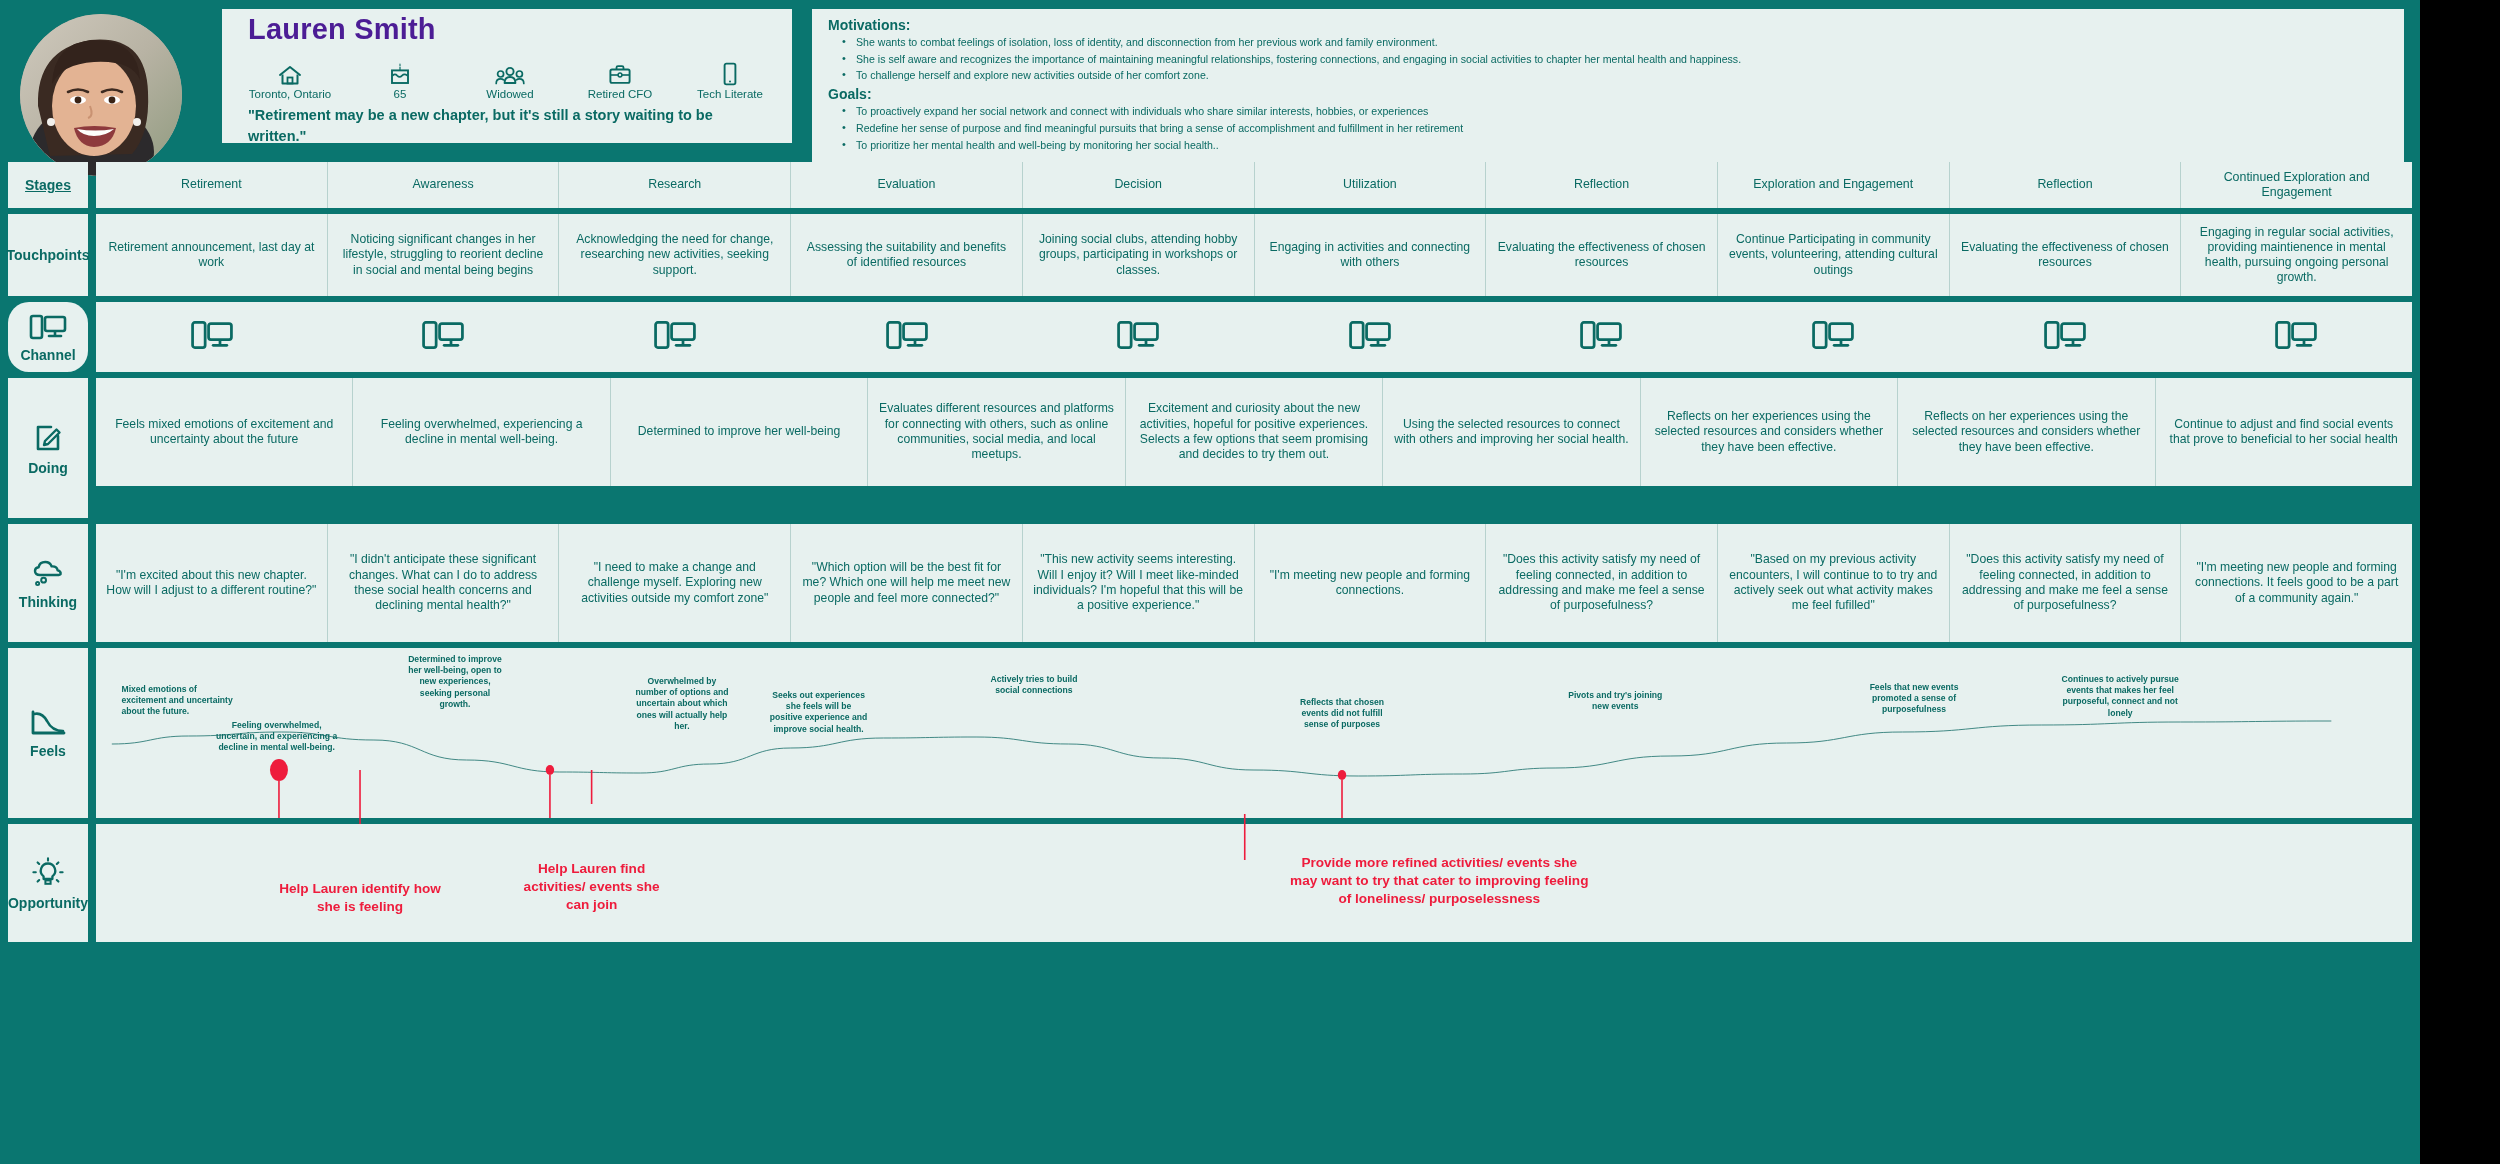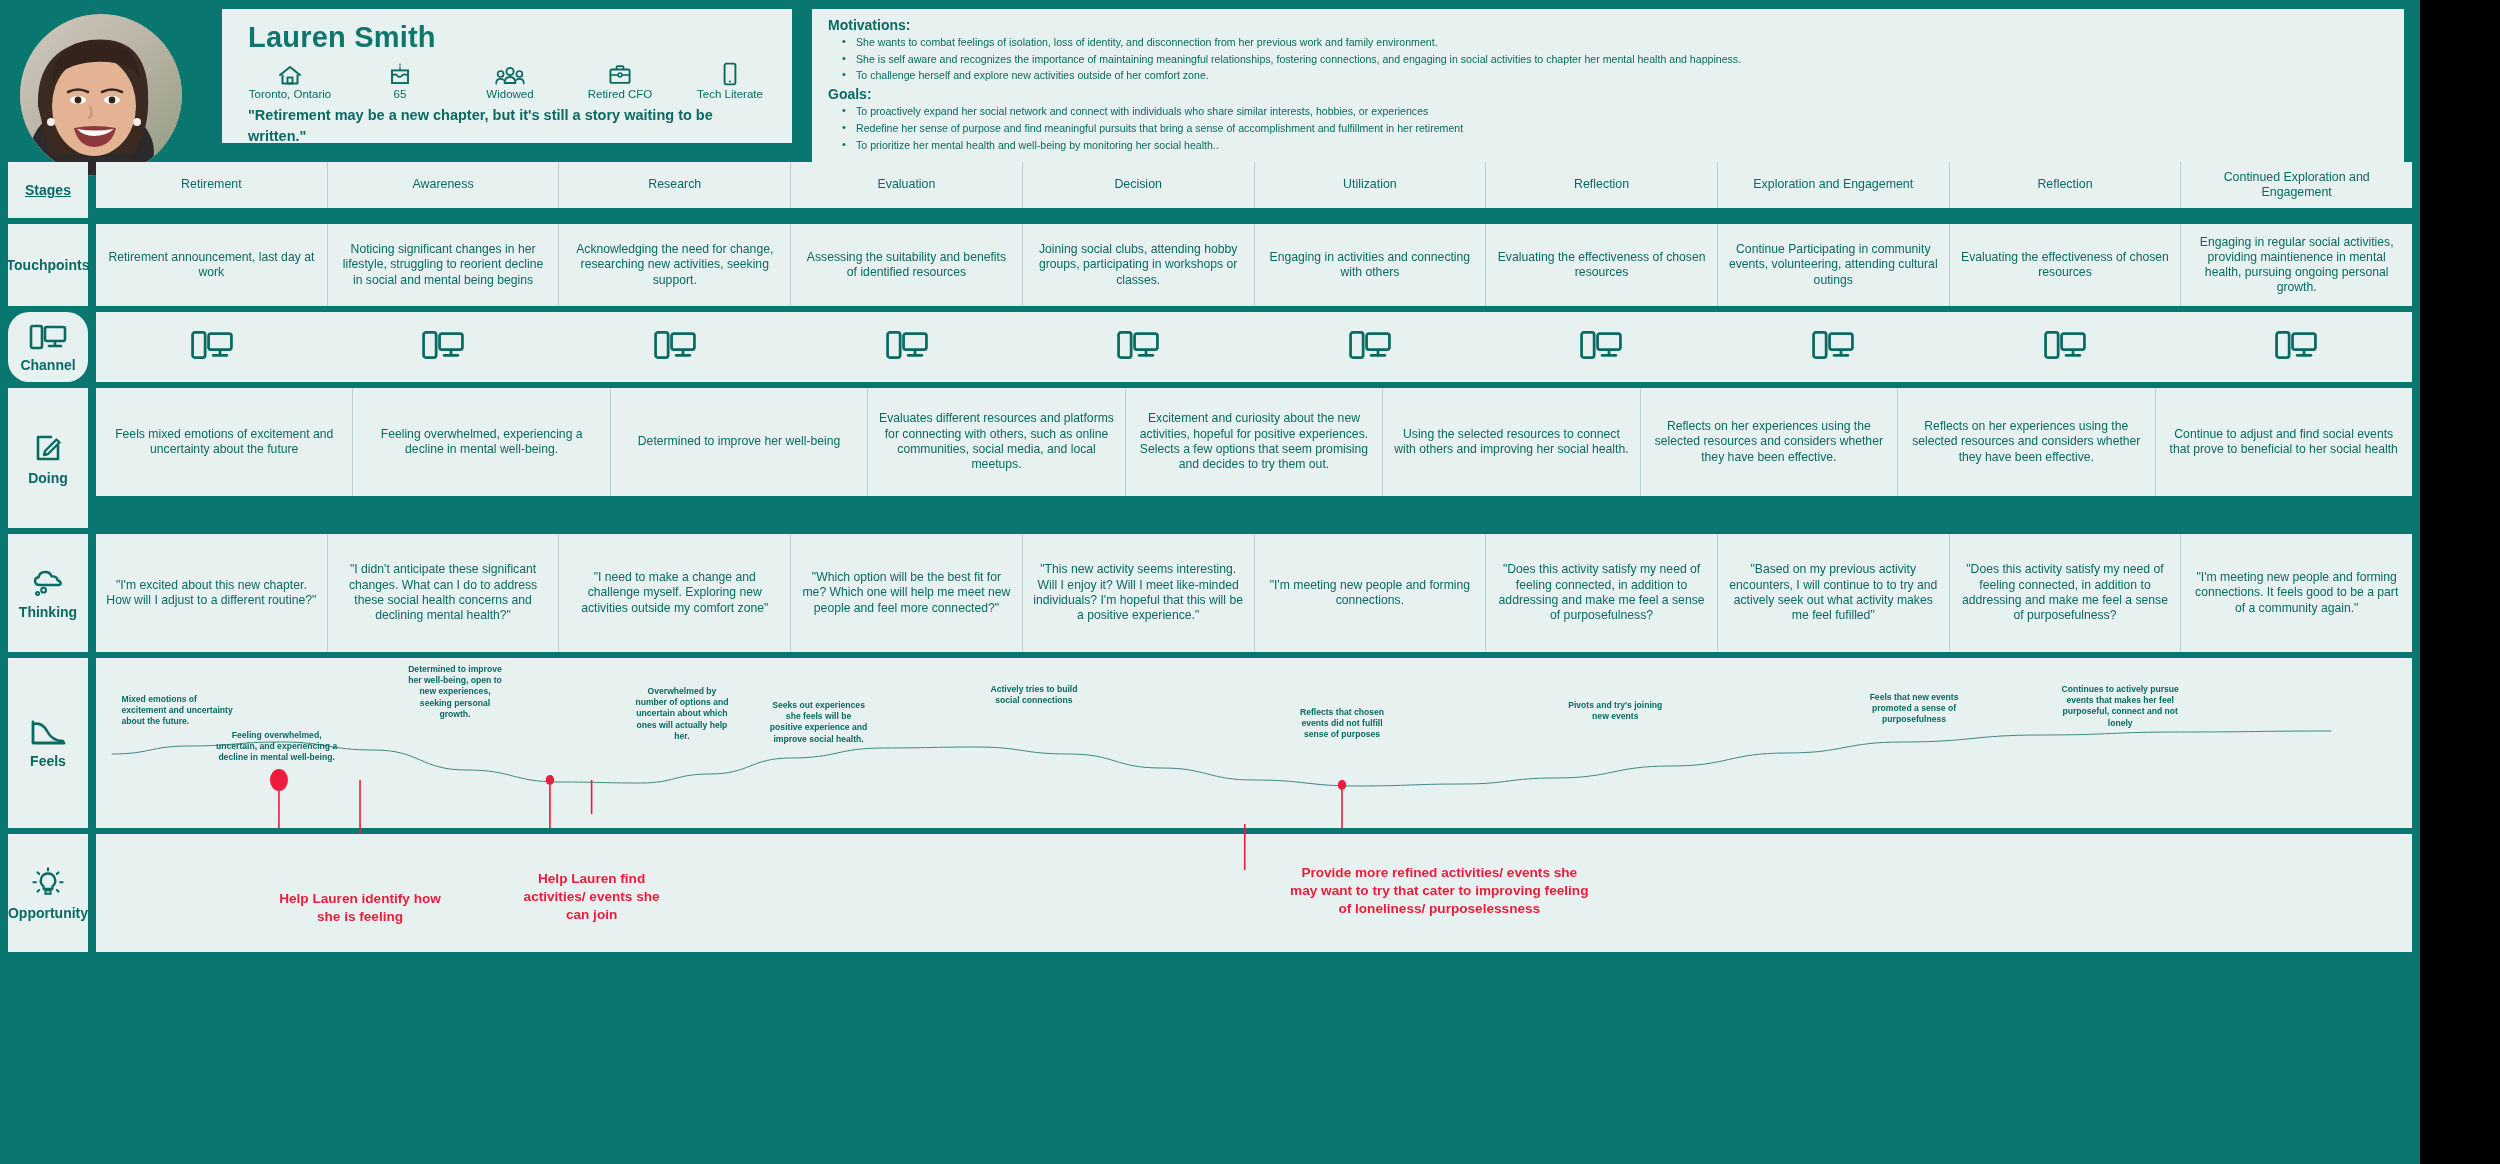--- a/index.html
+++ b/index.html
@@ -44,24 +44,24 @@
   .avatar svg { display:block; width:162px; height:162px; }
 
   .persona-card {
     position: absolute;
     left: 222px; top: 9px;
     width: 570px; height: 134px;
     background: #e7f1ef;
   }
   .persona-name {
     position: absolute;
-    left: 26px; top: 12px;
+    left: 26px; top: 4px;
     font-size: 29px;
     font-weight: 700;
-    color: #0f766e;
+    color: #4c1d95;
     letter-spacing: 0.2px;
   }
   .attrs {
     position: absolute;
     left: 14px; top: 53px;
     width: 548px;
     display: flex;
     justify-content: space-between;
     align-items: flex-end;
   }
@@ -157,21 +157,21 @@
     display: flex;
     align-items: center;
     justify-content: center;
     text-align: center;
     color: #0a6a63;
     padding: 6px 9px;
     border-right: 1px solid #b7d2ce;
   }
   .cell:last-child { border-right: none; }
 
-  .row-stages .rowlabel { height: 56px; text-decoration: underline; }
+  .row-stages .rowlabel { height: 46px; text-decoration: underline; }
   .row-stages .cells { height: 46px; }
   .row-stages .cell { font-size: 12.4px; line-height: 1.22; }
 
   .row-touchpoints .rowlabel { height: 82px; }
   .row-touchpoints .cells { height: 82px; }
   .row-touchpoints .cell { font-size: 12.2px; line-height: 1.25; }
 
   .row-channel .rowlabel { height: 70px; border-radius: 21px; }
   .row-channel .cells { height: 70px; }
   .row-channel .cell { border-right: none; }

